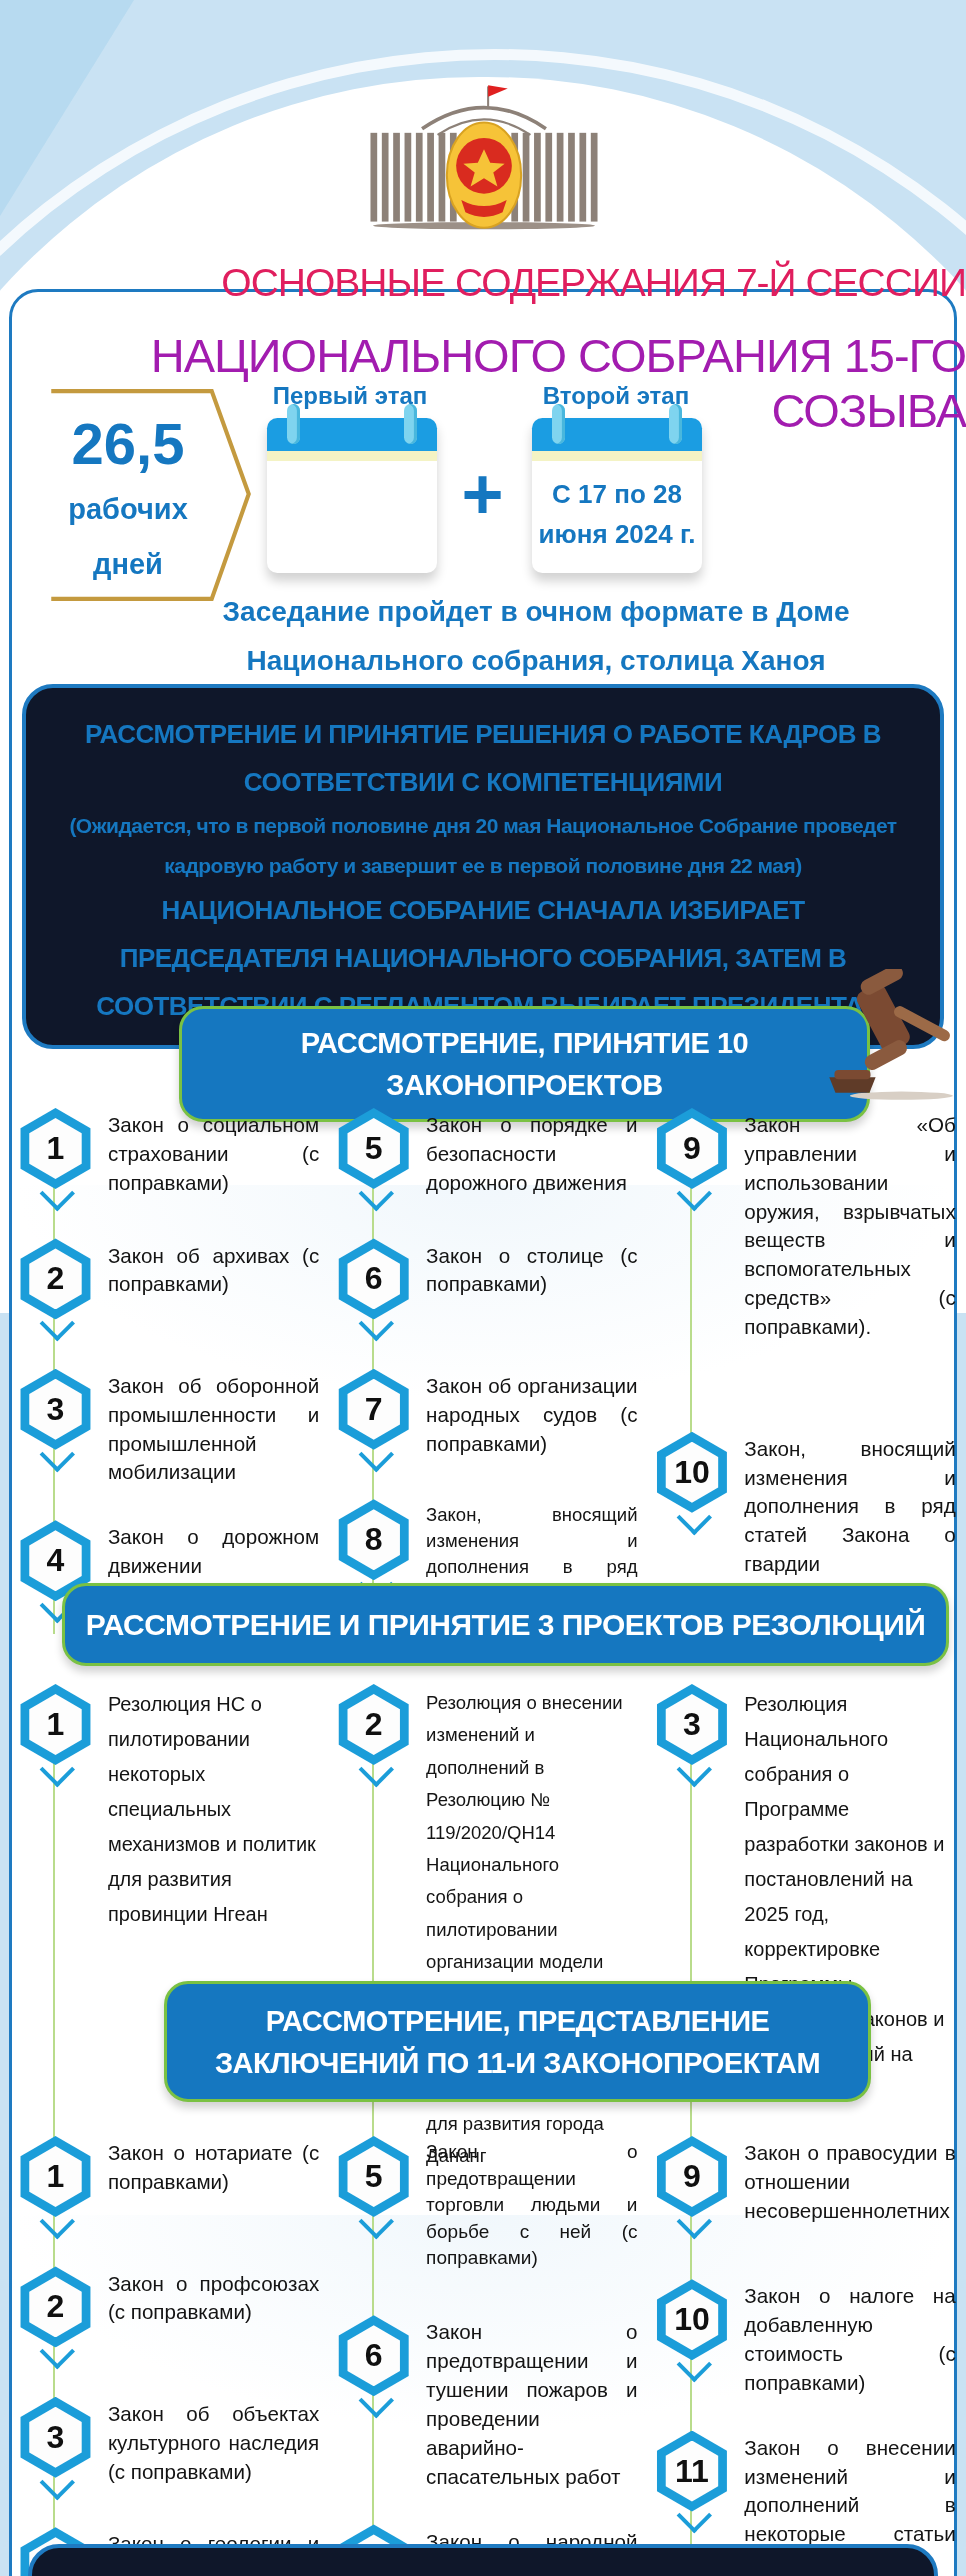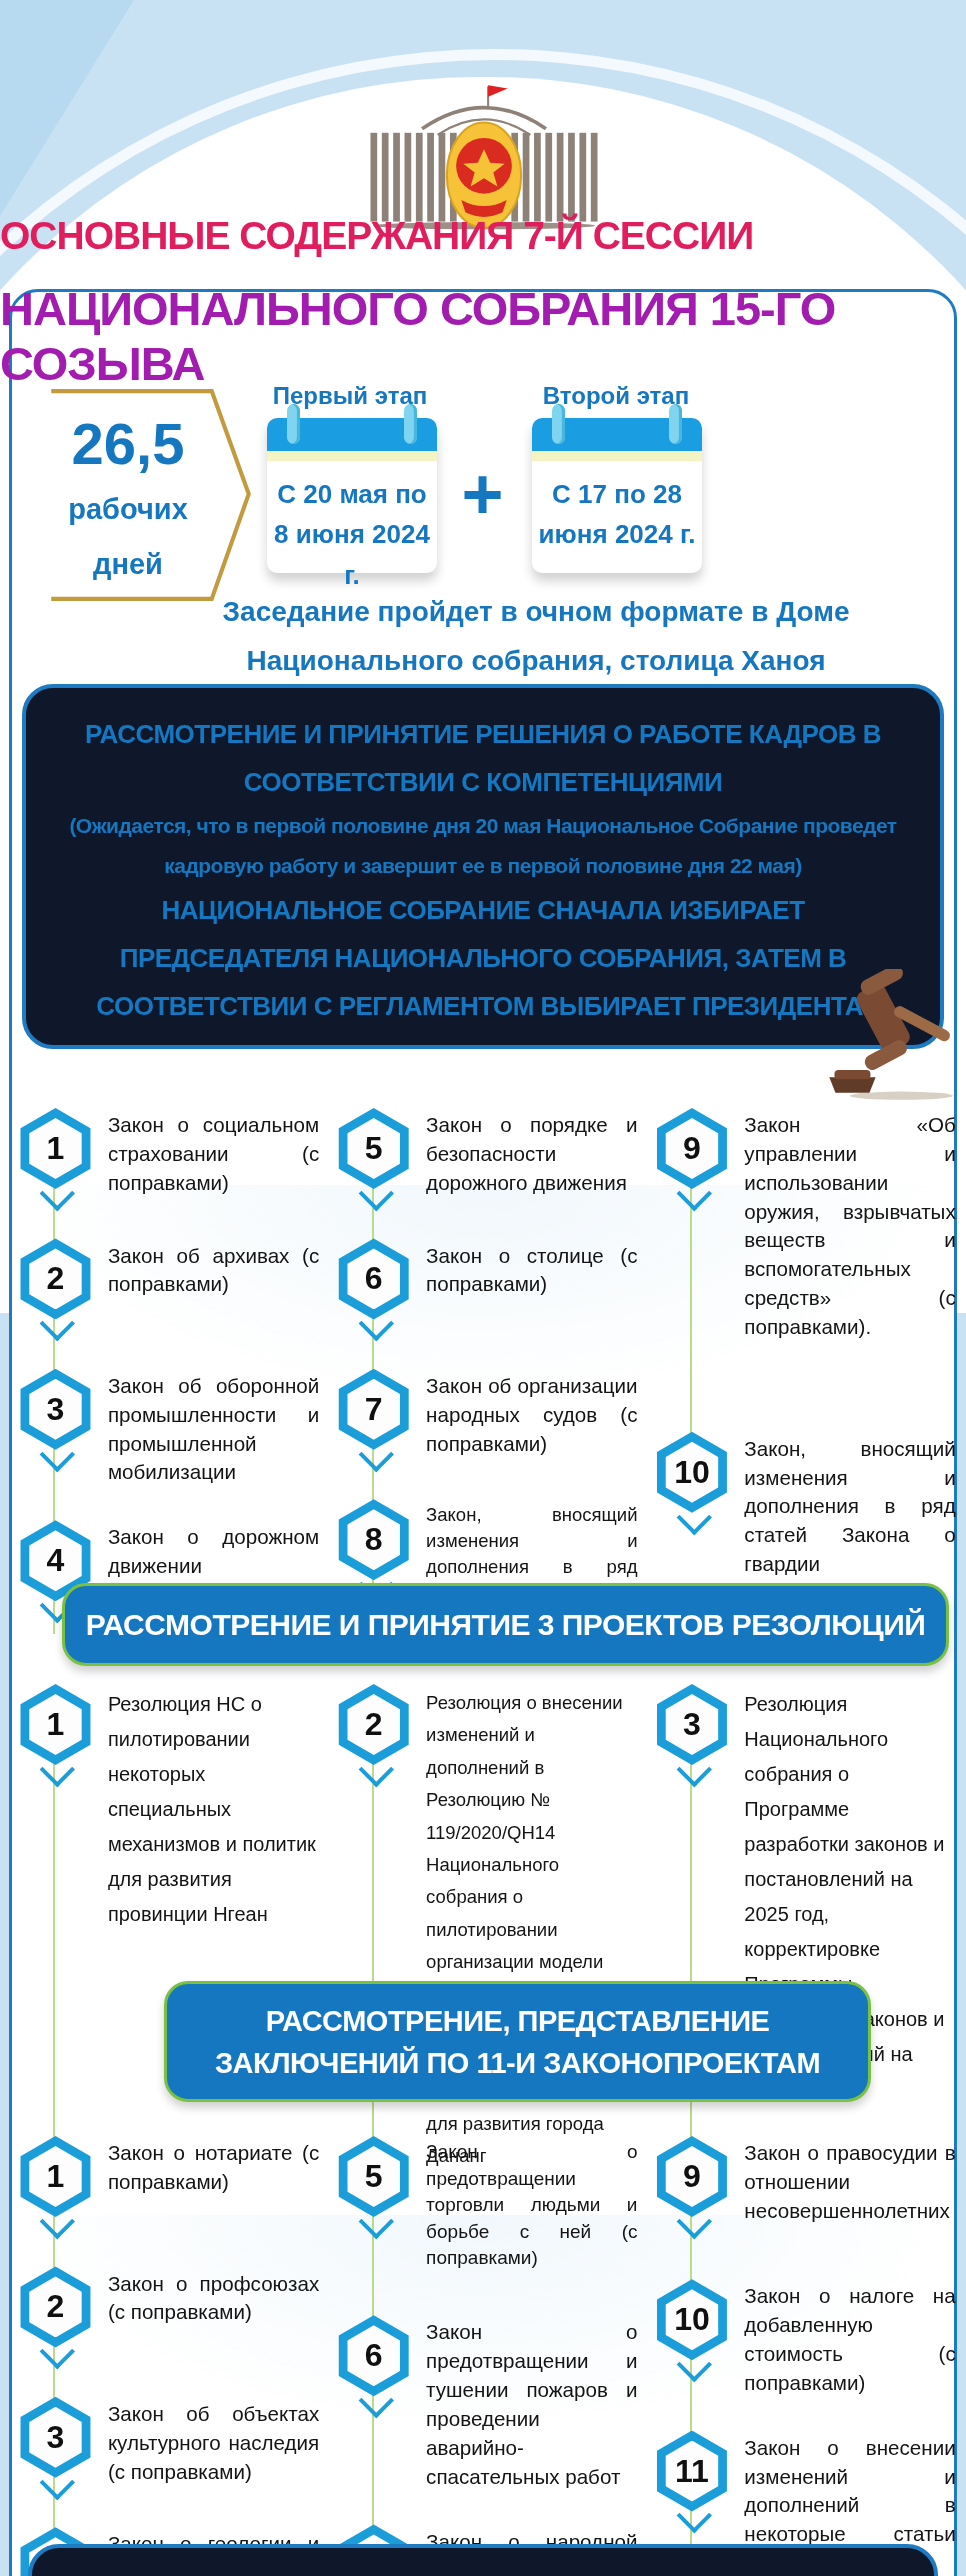--- a/index.html
+++ b/index.html
@@ -16,21 +16,21 @@
 
   
   .frame{position:absolute;left:9.3px;right:9.3px;top:289px;bottom:124px;background:#ffffff;
          border:3.1px solid #1e7ac1;border-radius:29px;z-index:2;}
   .wave{position:absolute;left:12.4px;right:12.4px;height:216px;z-index:2;opacity:.5;
         background:radial-gradient(ellipse at 50% 0%, #e3f0f9 0%, rgba(227,240,249,0) 70%);}
 
   .z{position:absolute;z-index:3;}
 
   
-  .title{width:100%;text-align:left;font-weight:bold;letter-spacing:-1px;}
+  .title{width:100%;text-align:right;font-weight:normal;letter-spacing:-1px;margin-top:47px;}
   .title.red{top:214px;font-size:39px;color:#e01e5e;}
   .title.blue{top:281px;font-size:47px;color:#a21caf;}
 
   
   .days-text{left:56px;top:412px;width:144px;text-align:center;color:#1577c0;font-weight:bold;}
   .days-num{font-size:58px;line-height:1.1;}
   .days-lab{font-size:29px;line-height:1.5;margin-top:12px;}
   .stage-label{top:382px;width:170px;text-align:center;color:#1577c0;font-weight:bold;font-size:24px;}
   .calendar{top:418px;width:170px;height:155px;background:#fff;border-radius:10.3px;
             box-shadow:0 7.2px 10.3px rgba(0,0,0,.18);}
@@ -141,24 +141,20 @@
     <div class="days-lab">рабочих</div>
     <div class="days-lab">дней</div>
   </div>
 
   <div class="z stage-label" style="left:265px;">Первый этап</div>
   <div class="z calendar" style="left:267px;">
     <div class="cal-top"></div>
     <div class="cal-ring r1"></div>
     <div class="cal-ring r2"></div>
     <div class="cal-stripe"></div>
-    <div class="cal-date">
-      <div>С 20 мая по</div>
-      <div>8 июня 2024 г.</div>
-    </div>
   </div>
 
   <div class="z plus">+</div>
 
   <div class="z stage-label" style="left:531px;">Второй этап</div>
   <div class="z calendar" style="left:532px;">
     <div class="cal-top"></div>
     <div class="cal-ring r1"></div>
     <div class="cal-ring r2"></div>
     <div class="cal-stripe"></div>
@@ -169,20 +165,21 @@
   </div>
 
   <div class="z venue">Заседание пройдет в очном формате в Доме Национального собрания, столица Ханоя</div>
 
   <div class="z bluebox personnel">
     <div class="t1">РАССМОТРЕНИЕ И ПРИНЯТИЕ РЕШЕНИЯ О РАБОТЕ КАДРОВ В СООТВЕТСТВИИ С КОМПЕТЕНЦИЯМИ</div>
     <div class="t2">(Ожидается, что в первой половине дня 20 мая Национальное Собрание проведет кадровую работу и завершит ее  в первой половине дня 22 мая)</div>
     <div class="t3">НАЦИОНАЛЬНОЕ СОБРАНИЕ СНАЧАЛА ИЗБИРАЕТ ПРЕДСЕДАТЕЛЯ НАЦИОНАЛЬНОГО СОБРАНИЯ, ЗАТЕМ В СООТВЕТСТВИИ С РЕГЛАМЕНТОМ ВЫБИРАЕТ ПРЕЗИДЕНТА.</div>
   </div>
 
+  <div class="z pill pill-laws10">РАССМОТРЕНИЕ, ПРИНЯТИЕ 10 ЗАКОНОПРОЕКТОВ</div>
   <svg class="z" style="left:819px;top:969px;" width="139" height="134" viewBox="0 0 270 260">
     <ellipse cx="160" cy="246" rx="100" ry="8" fill="#d8cfc5"></ellipse>
     <rect x="95" y="30" width="60" height="130" rx="16" transform="rotate(-28 125 95)" fill="#7b4a32"></rect>
     <rect x="88" y="20" width="74" height="26" rx="12" transform="rotate(-28 125 33)" fill="#5d3категория22" opacity="0"></rect>
     <rect x="78" y="6" width="88" height="30" rx="14" transform="rotate(-28 122 21)" fill="#8a5a3e"></rect>
     <rect x="86" y="152" width="88" height="30" rx="14" transform="rotate(-28 130 167)" fill="#8a5a3e"></rect>
     <rect x="140" y="95" width="120" height="22" rx="11" transform="rotate(28 200 106)" fill="#9c6a47"></rect>
     <path d="M20,210 h90 l-12,30 h-66 Z" fill="#5f3b28"></path>
     <rect x="30" y="196" width="70" height="18" rx="8" fill="#7b4a32"></rect>
   </svg>

